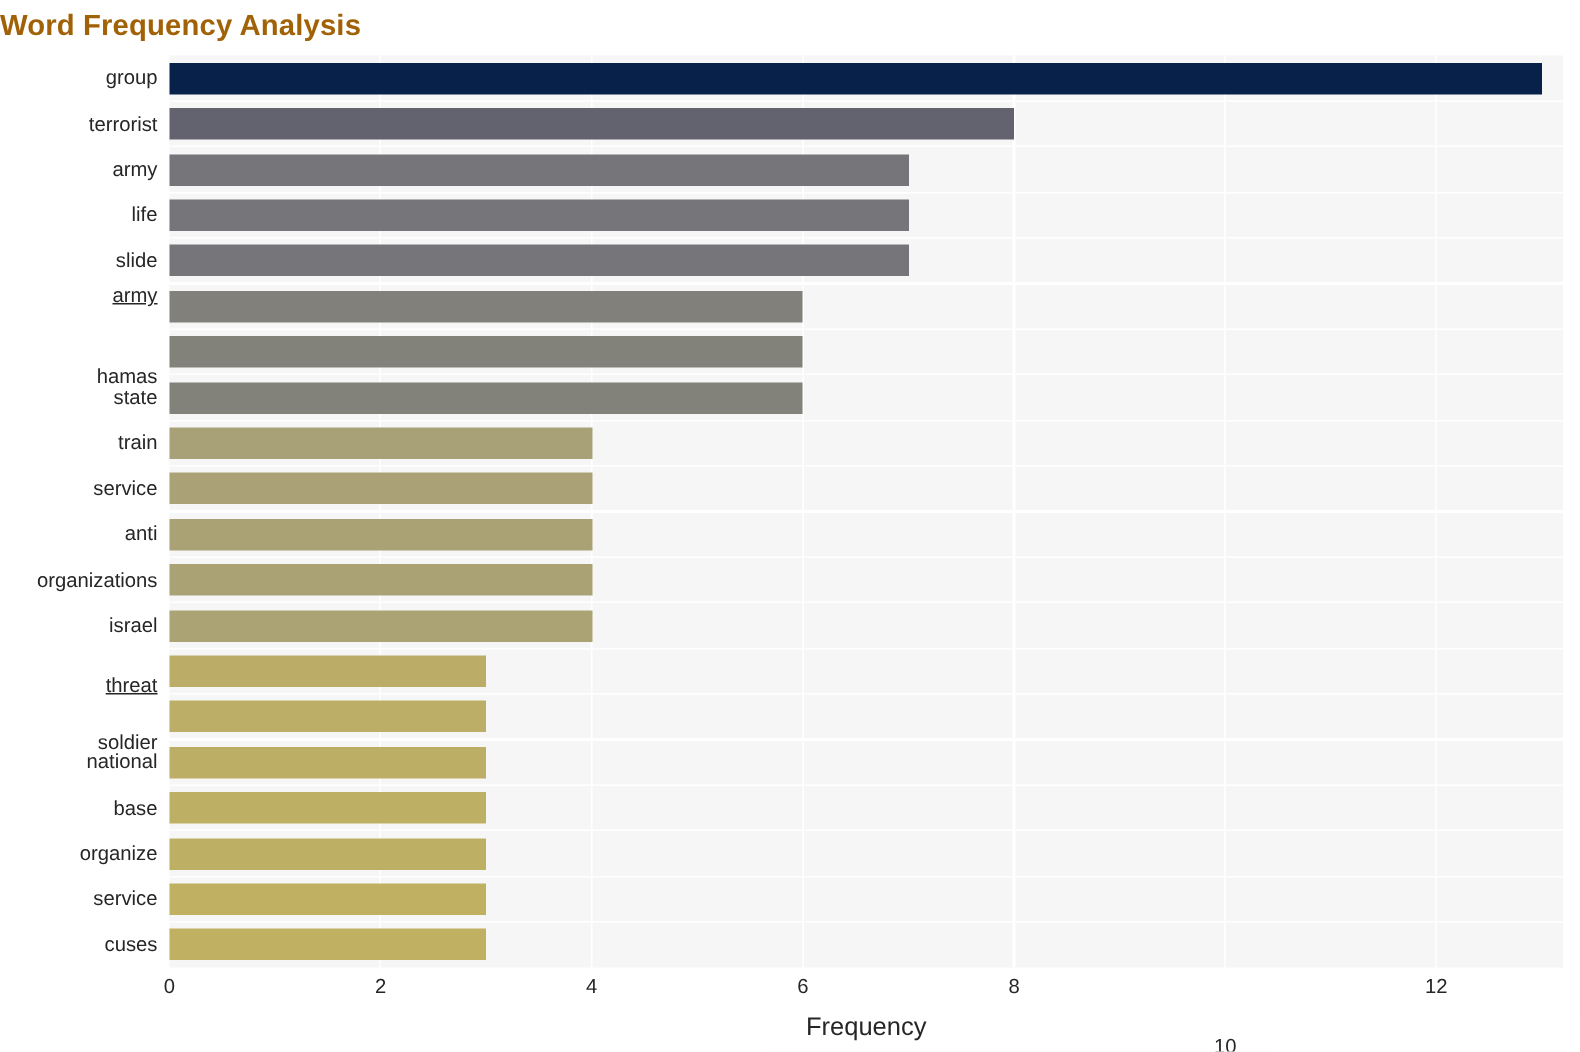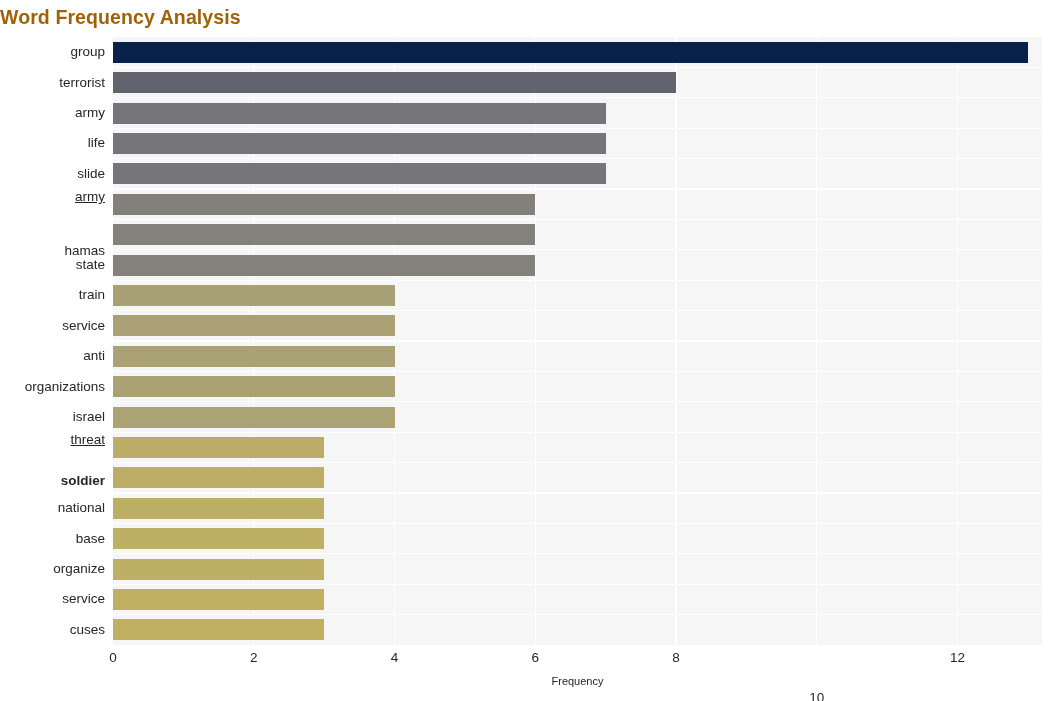--- a/index.html
+++ b/index.html
@@ -92,21 +92,21 @@
     text-align: center;
     font-size: 13.5px;
     color: #262626;
   }
   #x-axis-label {
     position: absolute;
     left: 113px;
     top: 675px;
     width: 929px;
     text-align: center;
-    font-size: 11px;
+    font-size: 17px;
     color: #262626;
   }
 </style>
 </head>
 <body>
 
 <div id="figure">
 
   <div id="chart-title">Word Frequency Analysis</div>
 
@@ -165,22 +165,22 @@
       <div class="y-label" style="top: 99.4px;">life</div>
       <div class="y-label" style="top: 129.8px;">slide</div>
       <div class="y-label" style="top: 153px; text-decoration: underline;">army</div>
       <div class="y-label" style="top: 207px; padding-left: 44px;">hamas</div>
       <div class="y-label" style="top: 221px;">state</div>
       <div class="y-label" style="top: 251.4px;">train</div>
       <div class="y-label" style="top: 281.8px;">service</div>
       <div class="y-label" style="top: 312.2px;">anti</div>
       <div class="y-label" style="top: 342.6px;">organizations</div>
       <div class="y-label" style="top: 373px;">israel</div>
-      <div class="y-label" style="top: 396px; text-decoration: underline;">threat</div>
-      <div class="y-label" style="top: 437px; font-weight: bold;">soldier</div>
+      <div class="y-label" style="top: 413px; text-decoration: underline;">threat</div>
+      <div class="y-label" style="top: 451px;">soldier</div>
       <div class="y-label" style="top: 464.2px;">national</div>
       <div class="y-label" style="top: 494.6px;">base</div>
       <div class="y-label" style="top: 525px;">organize</div>
       <div class="y-label" style="top: 555.4px;">service</div>
       <div class="y-label" style="top: 585.8px;">cuses</div>
     </div>
 
   <div id="x-ticks">
       <div class="x-tick" style="left: 0px;">0</div>
       <div class="x-tick" style="left: 140.758px;">2</div>

